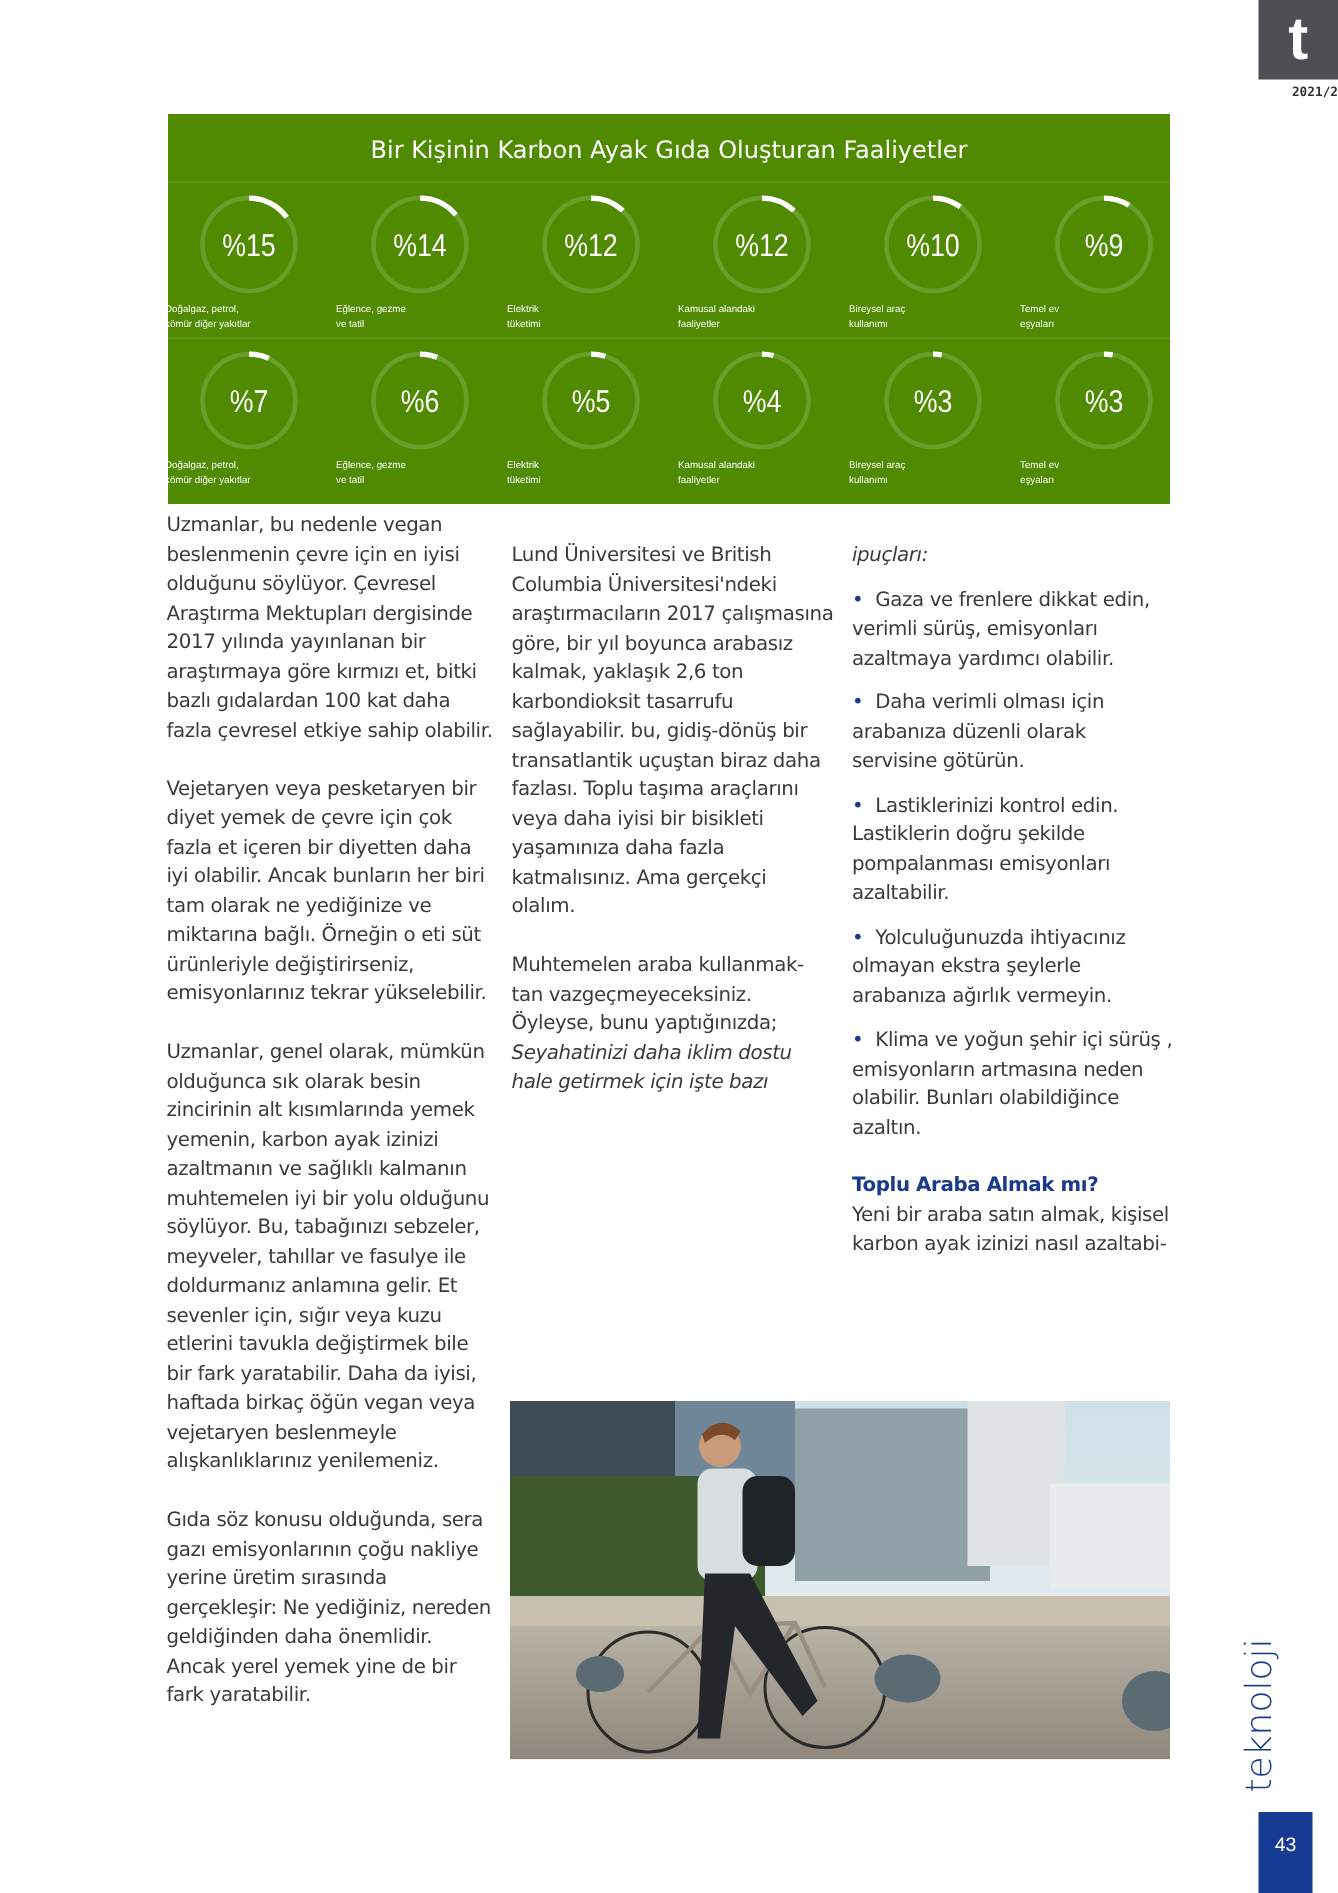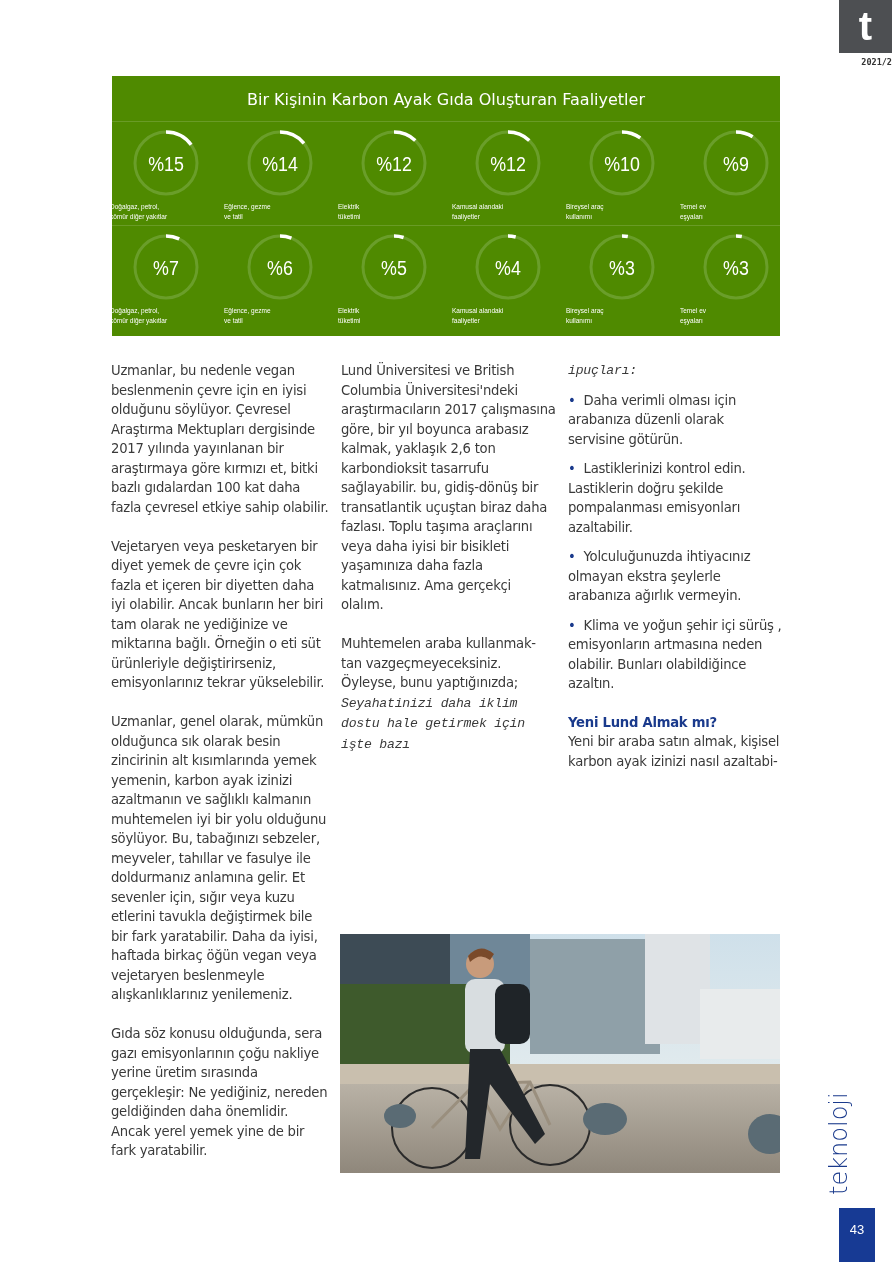--- a/index.html
+++ b/index.html
@@ -14,21 +14,21 @@
   .ib-title { position:absolute; left:0; top:14px; width:100%; text-align:center; color:#fff;
               font-size:16px; font-family:"DejaVu Sans", sans-serif; }
   .ib-line { position:absolute; left:0; width:100%; height:1px; background:rgba(255,255,255,0.15); }
   .ring-cell { position:absolute; width:111px; text-align:left; }
   .ring-cell svg { display:block; margin:0 auto; }
   .ring-label { color:#fff; font-size:6.5px; line-height:10px; margin-top:4px; font-family:"Liberation Sans", sans-serif; }
   .col { position:absolute; font-size:13.2px; line-height:19.5px; color:#3a3a3a;
          font-family:"DejaVu Sans", sans-serif; letter-spacing:-0.25px; }
   .col p { margin:0 0 19.5px 0; }
   .h-blue { color:#1a3a8c; font-weight:bold; }
-  .it { font-style:italic;font-family:Liberation Mono, monospace; }
+  .it { font-style:italic; }
   .bullet p { margin:0 0 10px 0; }
   .bdot { color:#1a3a8c; margin-right:8px; }
   .photo { position:absolute; left:340px; top:934px; width:440px; height:239px; overflow:hidden; }
   .side-label { position:absolute; left:825px; top:1195px; transform:rotate(-90deg); transform-origin:left top;
                 font-size:24px; color:#1a3a8c; font-family:"DejaVu Sans", sans-serif; font-weight:300; }
   .page-num { position:absolute; left:839px; top:1208px; width:36px; height:64px; background:#173a94;
               color:#fff; font-family:"Liberation Sans", sans-serif; font-size:13px; text-align:center; padding-top:14px; box-sizing:border-box; }
 </style>
 </head>
 <body>
@@ -171,42 +171,43 @@
           <text x="35" y="43" text-anchor="middle" fill="#fff" font-size="21" font-family="&quot;Liberation Sans&quot;, sans-serif" transform="scale(0.85,1) translate(6.177499999999999,0)">%3</text>
         </svg>
         <div class="ring-label">
           <div>Temel ev</div>
           <div>eşyaları</div>
         </div>
       </div>
     </div>
 </div>
 
-<div class="col" style="left:111px; top:361px; width:218px;">
+<div class="col" style="left:111px; top:341px; width:218px;">
   <p>Uzmanlar, bu nedenle vegan beslenmenin çevre için en iyisi olduğunu söylüyor. Çevresel Araştırma Mektupları dergisinde 2017 yılında yayınlanan bir araştırmaya göre kırmızı et, bitki bazlı gıdalardan 100 kat daha fazla çevresel etkiye sahip olabilir.</p>
   <p>Vejetaryen veya pesketaryen bir diyet yemek de çevre için çok fazla et içeren bir diyetten daha iyi olabilir. Ancak bunların her biri tam olarak ne yediğinize ve miktarına bağlı. Örneğin o eti süt ürünleriyle değiştirirseniz, emisyonlarınız tekrar yükselebilir.</p>
   <p>Uzmanlar, genel olarak, mümkün olduğunca sık olarak besin zincirinin alt kısımlarında yemek yemenin, karbon ayak izinizi azaltmanın ve sağlıklı kalmanın muhtemelen iyi bir yolu olduğunu söylüyor. Bu, tabağınızı sebzeler, meyveler, tahıllar ve fasulye ile doldurmanız anlamına gelir. Et sevenler için, sığır veya kuzu etlerini tavukla değiştirmek bile bir fark yaratabilir. Daha da iyisi, haftada birkaç öğün vegan veya vejetaryen beslenmeyle alışkanlıklarınız yenilemeniz.</p>
   <p>Gıda söz konusu olduğunda, sera gazı emisyonlarının çoğu nakliye yerine üretim sırasında gerçekleşir: Ne yediğiniz, nereden geldiğinden daha önemlidir. Ancak yerel yemek yine de bir fark yaratabilir.</p>
 </div>
 
 <div class="col" style="left:341px; top:361px; width:215px;">
   <p>Lund Üniversitesi ve British Columbia Üniversitesi'ndeki araştırmacıların 2017 çalışmasına göre, bir yıl boyunca arabasız kalmak, yaklaşık 2,6 ton karbondioksit tasarrufu sağlayabilir. bu, gidiş-dönüş bir transatlantik uçuştan biraz daha fazlası. Toplu taşıma araçlarını veya daha iyisi bir bisikleti yaşamınıza daha fazla katmalısınız.  Ama gerçekçi olalım.</p>
   <p style="margin:0"><span>Muhtemelen araba kullanmak-tan vazgeçmeyeceksiniz. Öyleyse, bunu yaptığınızda;</span> <span class="it">Seyahatinizi daha iklim dostu hale getirmek için işte bazı</span></p>
 </div>
 
 <div class="col" style="left:568px; top:361px; width:214px;">
   <div class="it" style="margin-bottom:10px">ipuçları:</div>
   <div class="bullet" id="bullets">
+      <p><span class="bdot">•</span><span>Gaza ve frenlere dikkat edin, verimli sürüş, emisyonları azaltmaya yardımcı olabilir.</span></p>
       <p><span class="bdot">•</span><span>Daha verimli olması için arabanıza düzenli olarak servisine götürün.</span></p>
       <p><span class="bdot">•</span><span>Lastiklerinizi kontrol edin. Lastiklerin doğru şekilde pompalanması emisyonları azaltabilir.</span></p>
       <p><span class="bdot">•</span><span>Yolculuğunuzda ihtiyacınız olmayan ekstra şeylerle arabanıza ağırlık vermeyin.</span></p>
       <p><span class="bdot">•</span><span>Klima ve yoğun şehir içi sürüş , emisyonların artmasına neden olabilir. Bunları olabildiğince azaltın.</span></p>
     </div>
   <div style="height:9px"></div>
-  <div class="h-blue">Yeni Lund Almak mı?</div>
+  <div class="h-blue">Toplu Araba Almak mı?</div>
   <div>Yeni bir araba satın almak, kişisel karbon ayak izinizi nasıl azaltabi-</div>
 </div>
 
 <div class="photo">
   <svg width="440" height="239" viewBox="0 0 440 239">
     <defs>
       <linearGradient id="sky" x1="0" y1="0" x2="0" y2="1">
           <stop offset="0" stop-color="#cfe0ea"></stop>
           <stop offset="1" stop-color="#eef2f0"></stop>
         </linearGradient>

